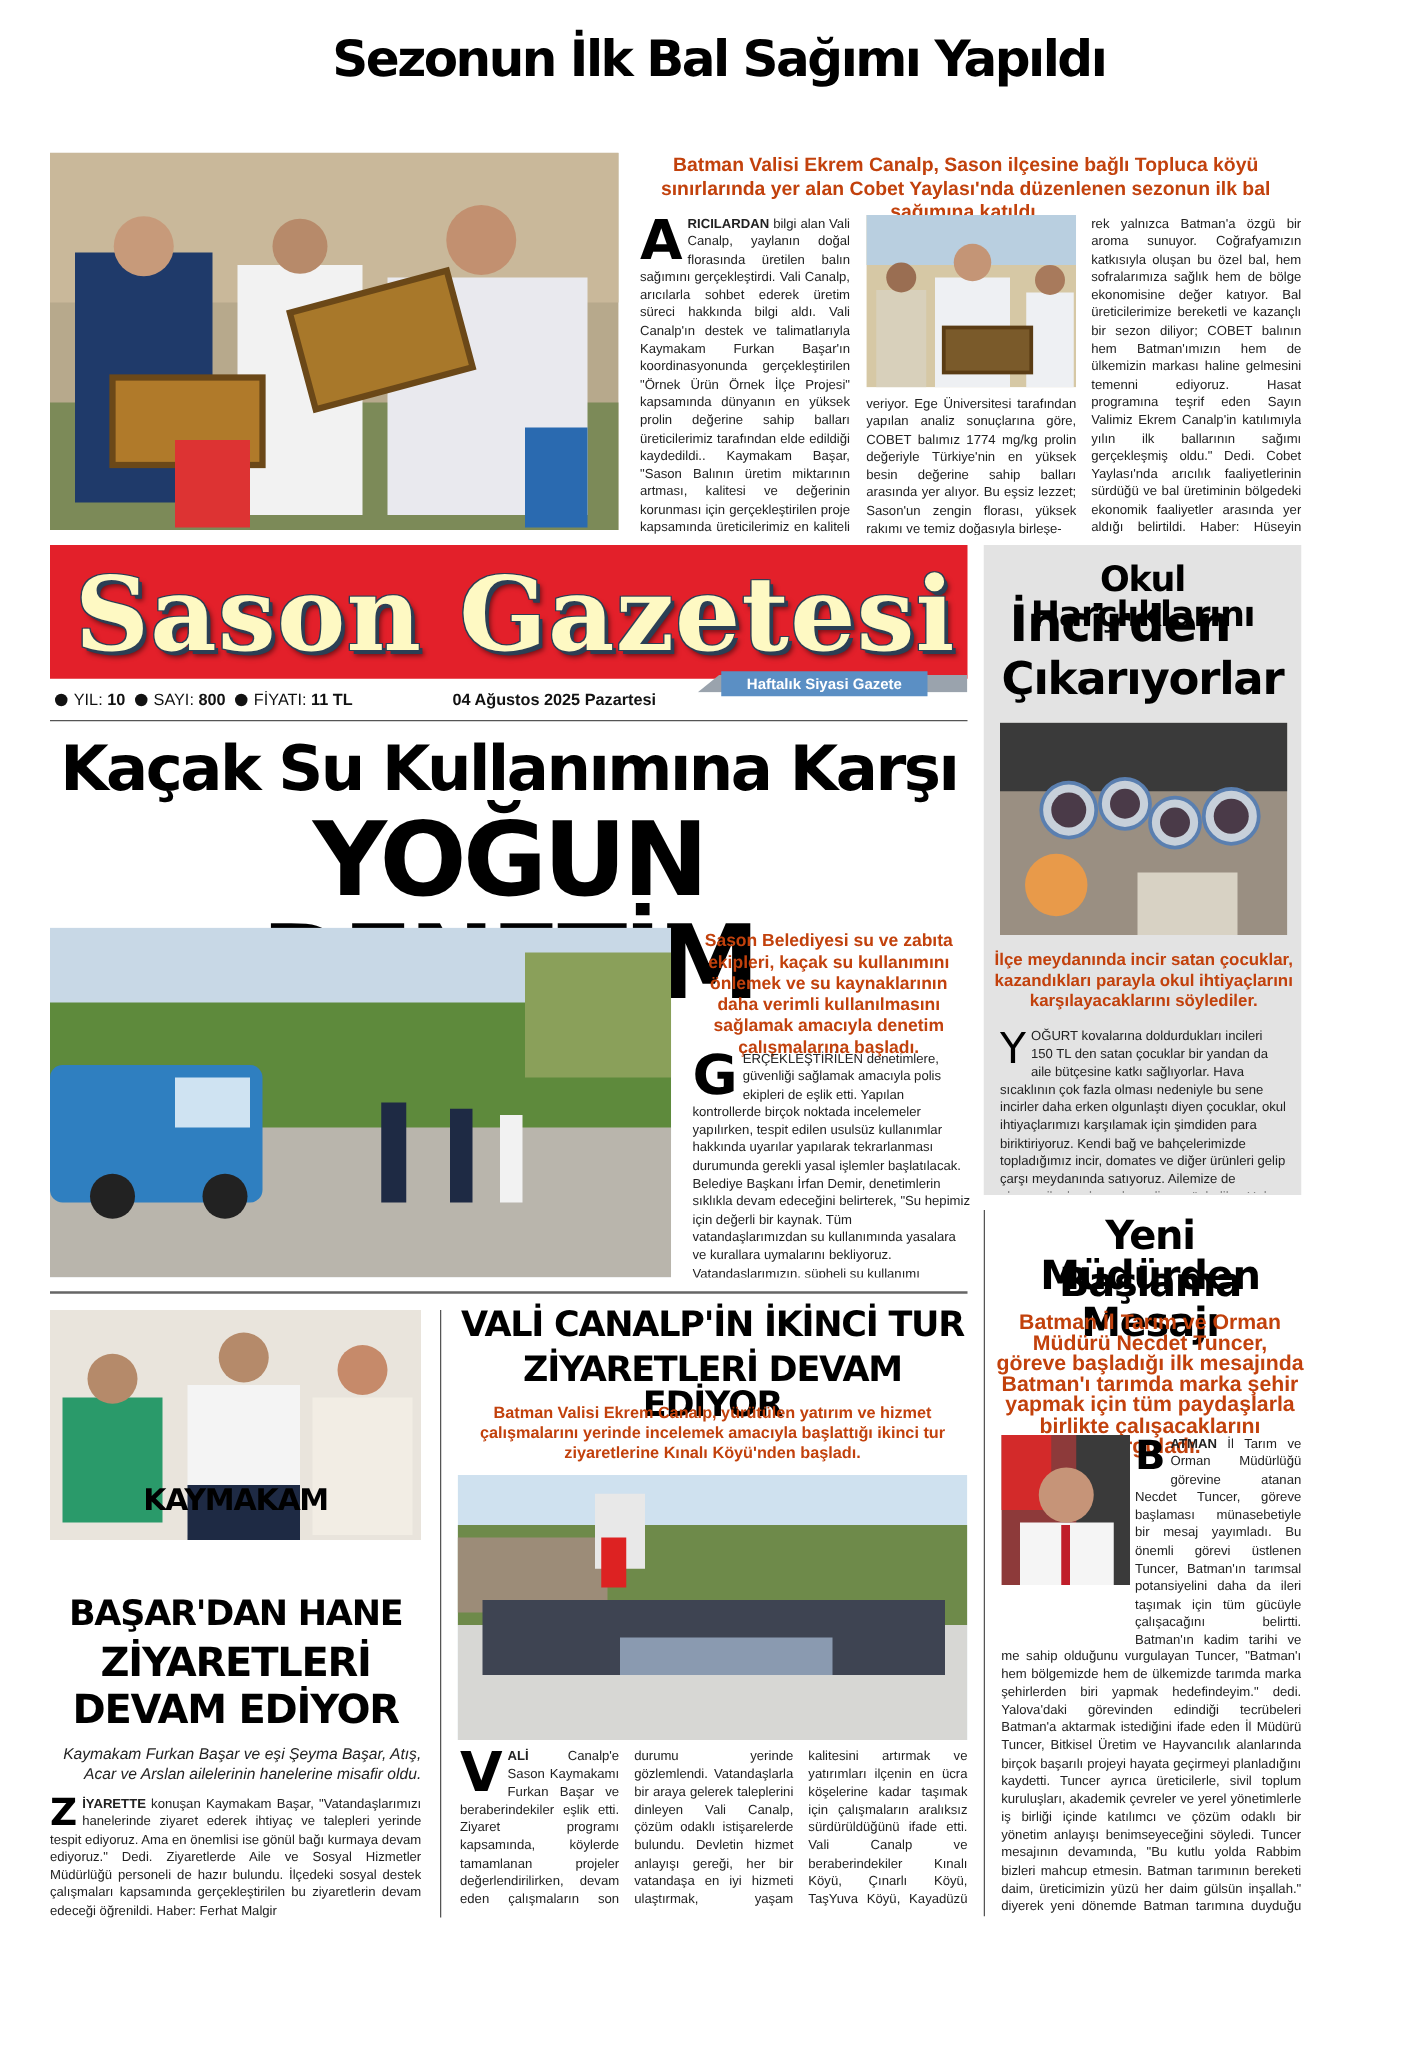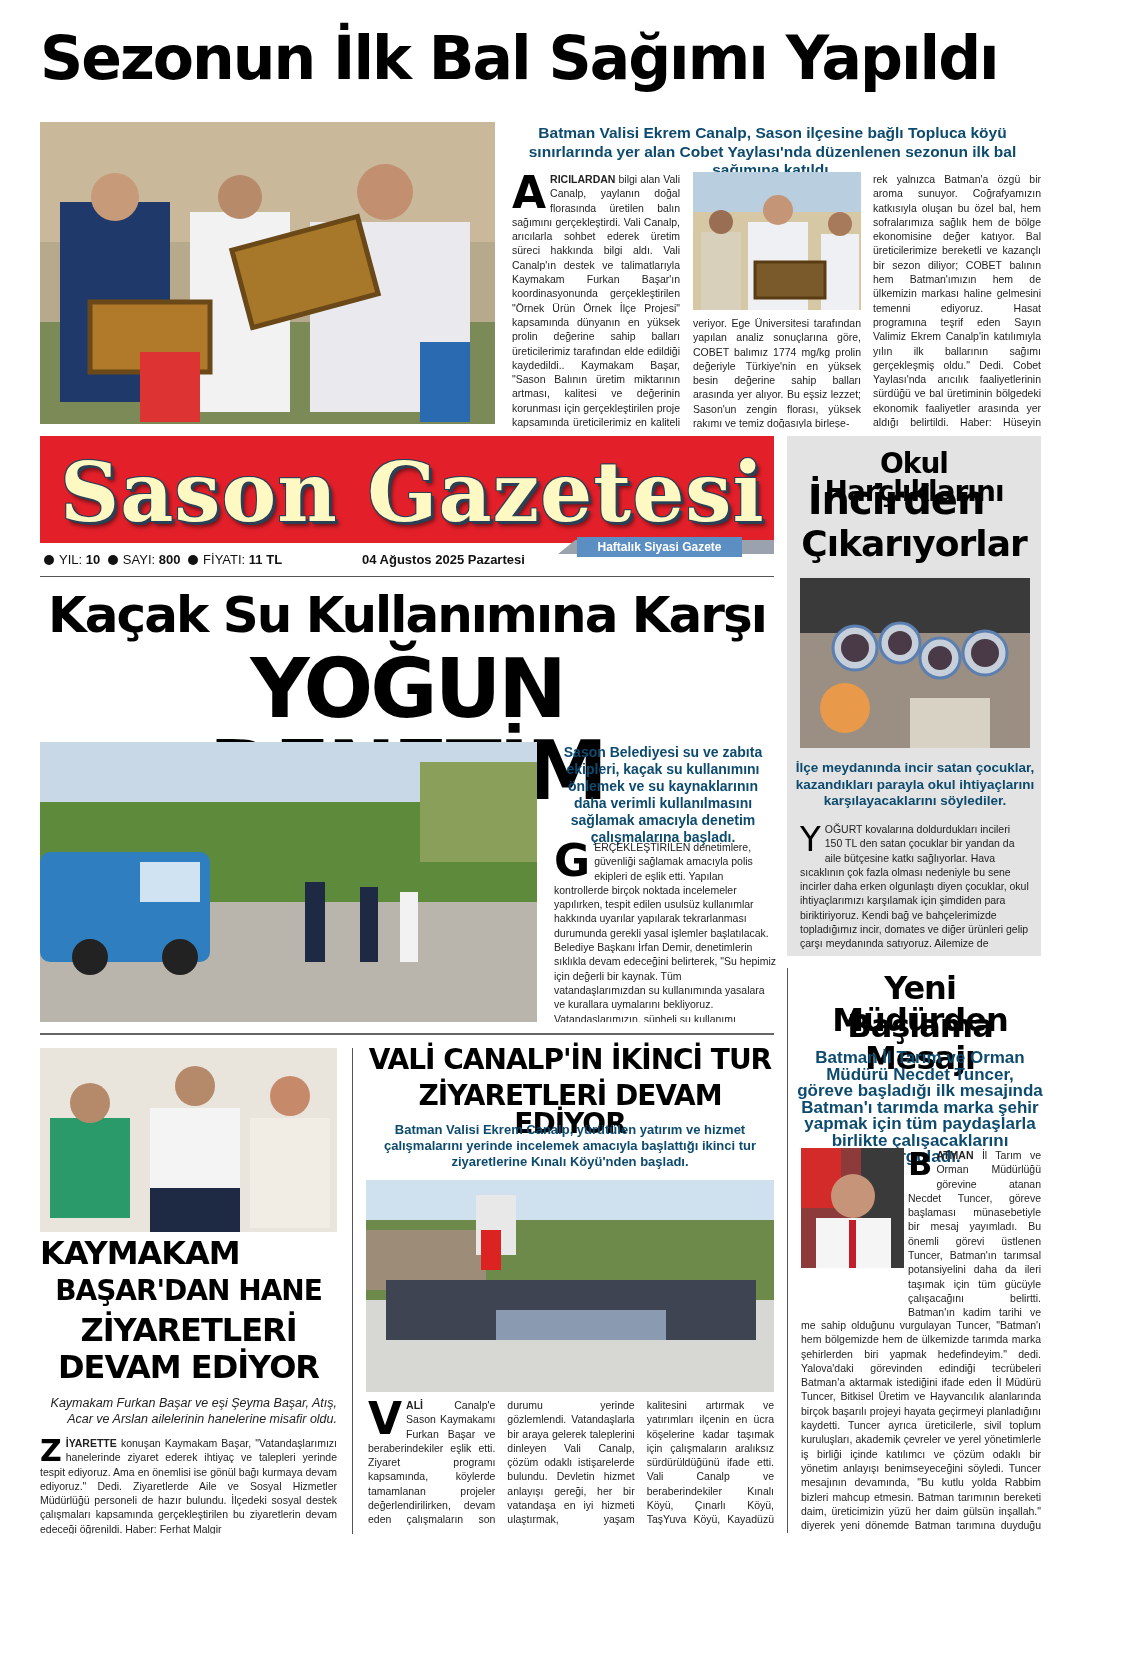--- a/index.html
+++ b/index.html
@@ -1,40 +1,40 @@
 <!DOCTYPE html>
 <html><head>
 <meta charset="utf-8">
 <style>
   * { box-sizing: border-box; margin: 0; padding: 0; }
   html, body { width: 1140px; height: 1653px; background: #ffffff; overflow: hidden; }
   body { position: relative; font-family: "Liberation Sans", sans-serif; color: #111; }
   .abs { position: absolute; }
   .headline { font-family: "DejaVu Sans", sans-serif; font-weight: bold; color: #000; letter-spacing: -1px; line-height: 1; }
-  .deck { font-family: "Liberation Sans", sans-serif; font-weight: bold; color: #0c4a6e; text-align: center; line-height: 1.2; }
+  .deck { font-family: "Liberation Sans", sans-serif; font-weight: bold; color: #c2410c; text-align: center; line-height: 1.2; }
   .body-text { font-family: "Liberation Sans", sans-serif; font-size: 10.5px; line-height: 14.3px; color: #222; text-align: justify; }
   .dropcap { float: left; font-family: "DejaVu Sans", sans-serif; font-weight: bold; font-size: 44px; line-height: 38px; margin: 2px 4px 0 0; color: #000; }
   .lead { font-weight: bold; }
   .photo { position: absolute; overflow: hidden; }
   .photo svg { width: 100%; height: 100%; display: block; }
   .rule { position: absolute; background: #555; }
   .masthead { background: #e3202a; }
   .masthead-title { position: absolute; left: 20px; top: 8px; font-family: "DejaVu Serif", serif; font-weight: bold; font-size: 82px; color: #fef9c3; letter-spacing: 1px;
     text-shadow: 3px 3px 0 #2b3f55, -1px -1px 0 #2b3f55, 1px -1px 0 #2b3f55, -1px 1px 0 #2b3f55, 4px 5px 4px rgba(0,0,0,.5); }
   .tagline { background: #5b8fc4; color: #fff; font-size: 12px; font-weight: bold; padding: 3px 10px; }
   .meta { font-size: 13px; color: #111; }
   .meta b { font-weight: bold; }
   .dot { display: inline-block; width: 10px; height: 10px; border-radius: 50%; background: #111; margin: 0 5px 0 4px; vertical-align: -1px; }
   .sidebar-gray { background: #e3e3e3; }
   .col3 { column-count: 3; column-gap: 12px; }
 </style>
 </head>
 <body>
 
-<div class="abs headline" style="left:40px; top:28px; width:1070px; font-size:60px; letter-spacing:-2px;">Sezonun İlk Bal Sağımı Yapıldı</div>
+<div class="abs headline" style="left:40px; top:28px; width:1070px; text-align:center; font-size:40px; letter-spacing:-2px;">Sezonun İlk Bal Sağımı Yapıldı</div>
 
 <div class="photo" style="left:40px; top:122px; width:455px; height:302px;">
   <svg viewBox="0 0 455 302" preserveAspectRatio="none">
     <rect width="455" height="302" fill="#b7a98c"></rect>
     <rect y="0" width="455" height="120" fill="#c9b89a"></rect>
     <rect y="200" width="455" height="102" fill="#7c8a58"></rect>
     <rect x="20" y="80" width="110" height="200" fill="#1f3a6a"></rect>
     <circle cx="75" cy="75" r="24" fill="#c79a7a"></circle>
     <rect x="150" y="90" width="100" height="200" fill="#f2f2f2"></rect>
     <circle cx="200" cy="75" r="22" fill="#b78a6a"></circle>
@@ -145,21 +145,21 @@
     <rect width="297" height="184" fill="#e9e4dc"></rect>
     <rect x="10" y="70" width="80" height="100" fill="#2a9a6a"></rect>
     <circle cx="50" cy="55" r="20" fill="#b58a6a"></circle>
     <rect x="110" y="60" width="90" height="120" fill="#f4f4f4"></rect>
     <circle cx="155" cy="38" r="20" fill="#b58a6a"></circle>
     <rect x="210" y="70" width="80" height="110" fill="#f2ede4"></rect>
     <circle cx="250" cy="48" r="20" fill="#c68a6a"></circle>
     <rect x="110" y="140" width="90" height="44" fill="#1e2a44"></rect>
   </svg>
 </div>
-<div class="abs headline" style="left:40px; top:1237px; width:297px; text-align:left; font-size:32px;">KAYMAKAM</div>
+<div class="abs headline" style="left:40px; top:1188px; width:297px; text-align:center; font-size:24px;">KAYMAKAM</div>
 <div class="abs headline" style="left:40px; top:1277px; width:297px; text-align:center; font-size:28px;">BAŞAR'DAN HANE</div>
 <div class="abs headline" style="left:40px; top:1314px; width:297px; text-align:center; font-size:32px;">ZİYARETLERİ</div>
 <div class="abs headline" style="left:40px; top:1351px; width:297px; text-align:center; font-size:32px;">DEVAM EDİYOR</div>
 <div class="abs" style="left:40px; top:1395px; width:297px; text-align:right; font-style:italic; font-size:12.5px; line-height:16px; color:#222;">Kaymakam Furkan Başar ve eşi Şeyma Başar, Atış, Acar ve Arslan ailelerinin hanelerine misafir oldu.</div>
 <div class="abs body-text" style="left:40px; top:1436px; width:297px; height:98px; overflow:hidden;">
   <span class="dropcap" style="font-size:30px; line-height:26px;">Z</span><span class="lead">İYARETTE</span> <span>konuşan Kaymakam Başar, "Vatandaşlarımızı hanelerinde ziyaret ederek ihtiyaç ve talepleri yerinde tespit ediyoruz. Ama en önemlisi ise gönül bağı kurmaya devam ediyoruz." Dedi. Ziyaretlerde Aile ve Sosyal Hizmetler Müdürlüğü personeli de hazır bulundu. İlçedeki sosyal destek çalışmaları kapsamında gerçekleştirilen bu ziyaretlerin devam edeceği öğrenildi. Haber: Ferhat Malgir</span>
 </div>
 
 <div class="rule" style="left:352px; top:1048px; width:1px; height:486px;"></div>
 

